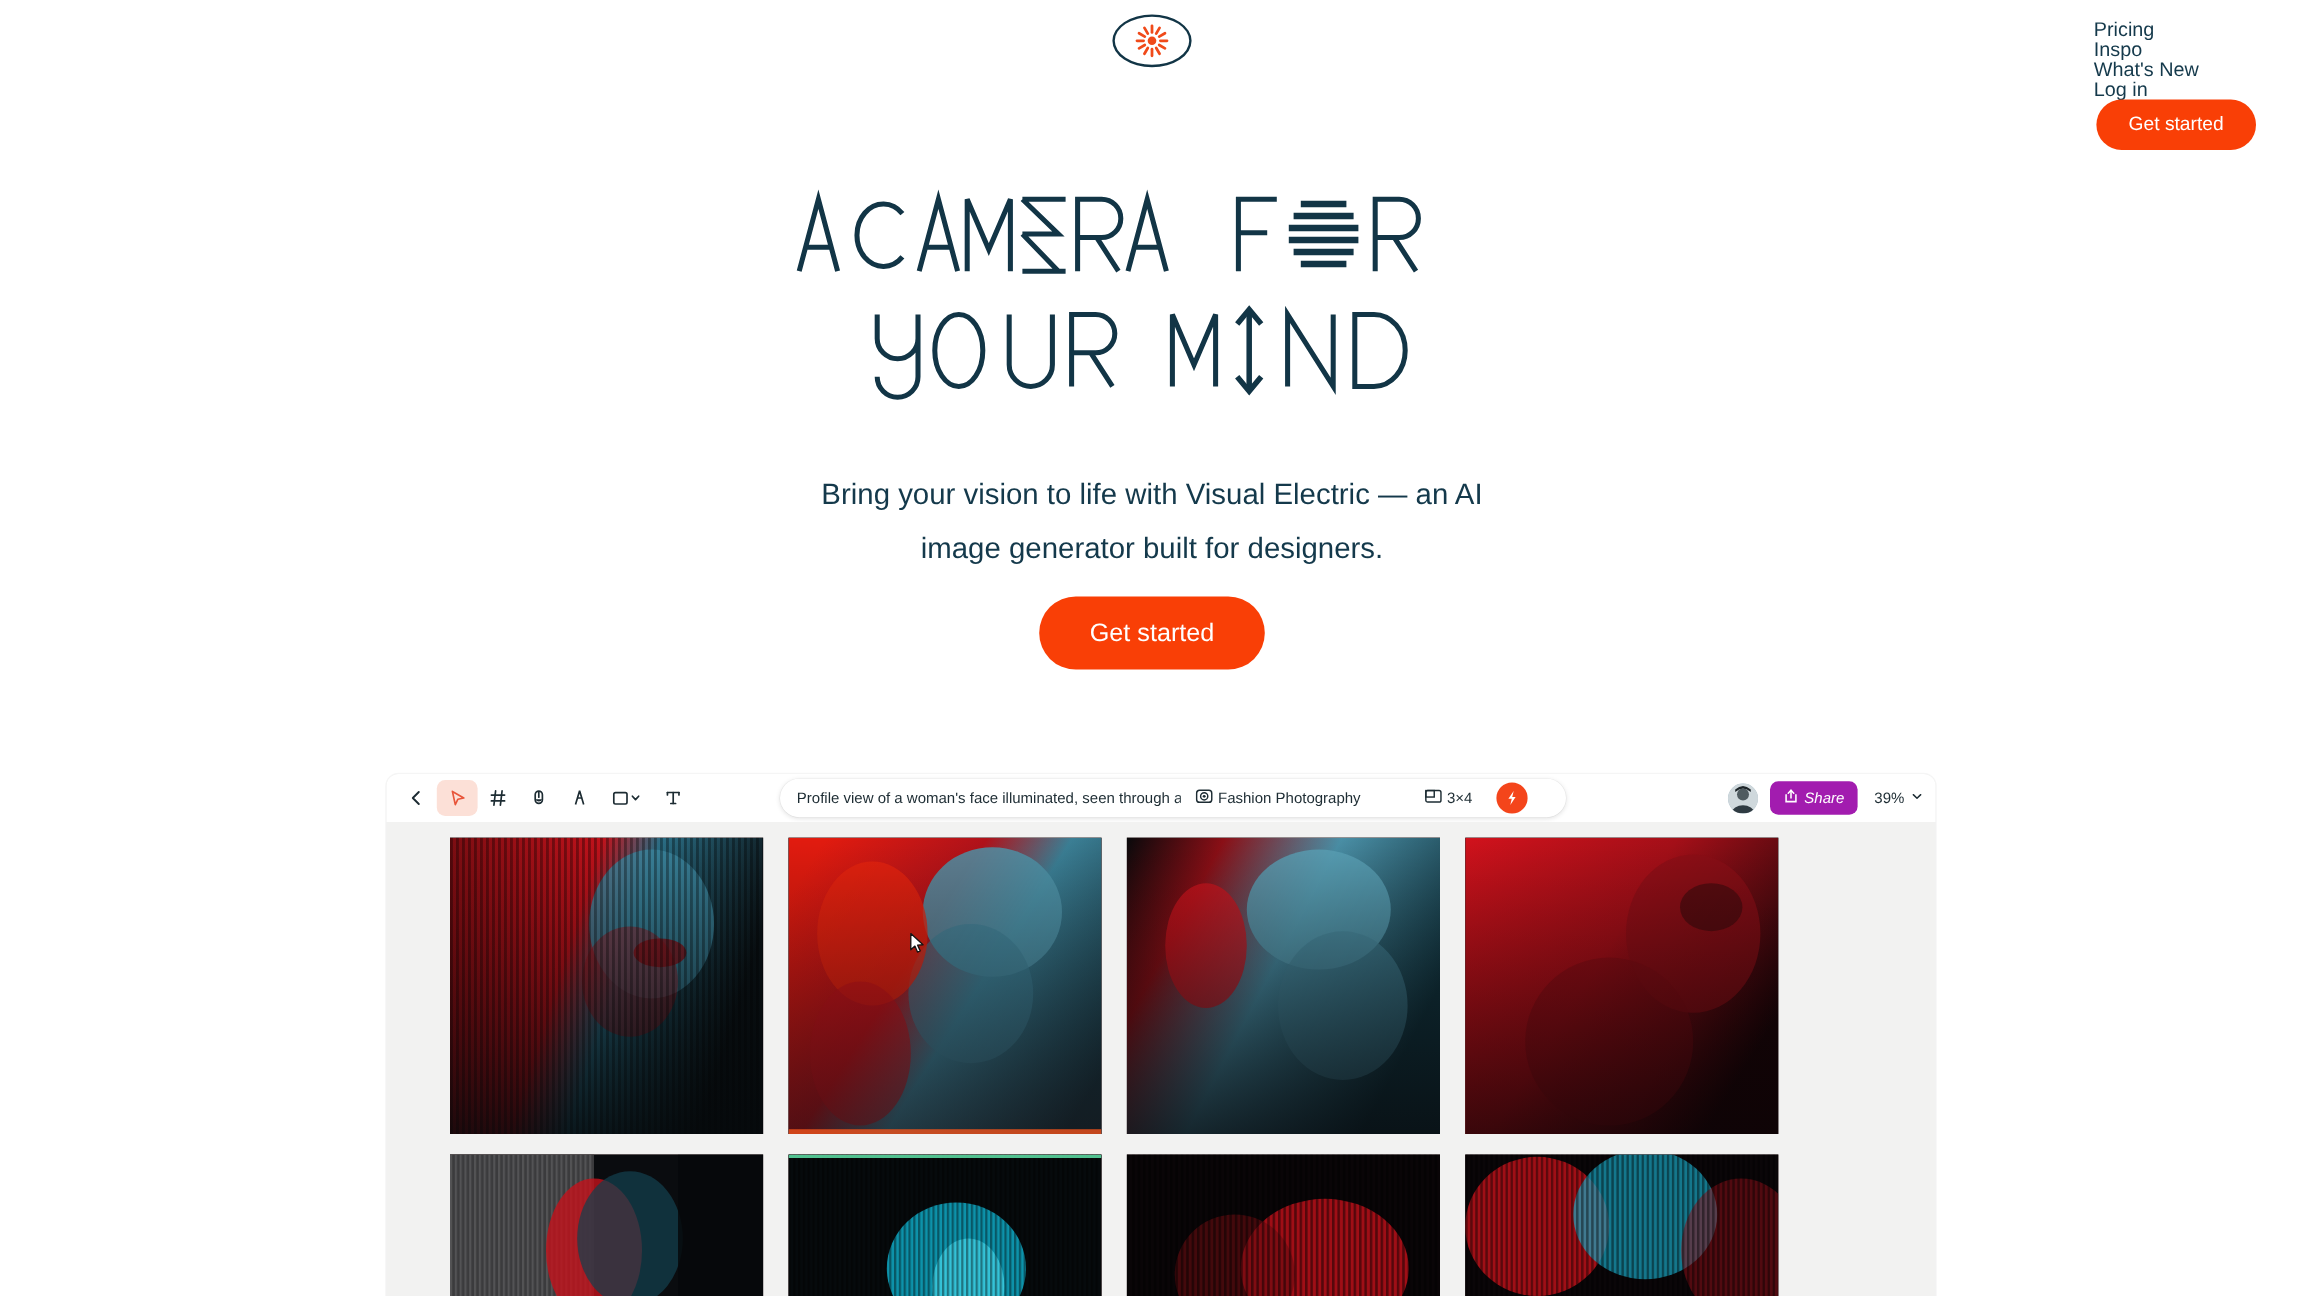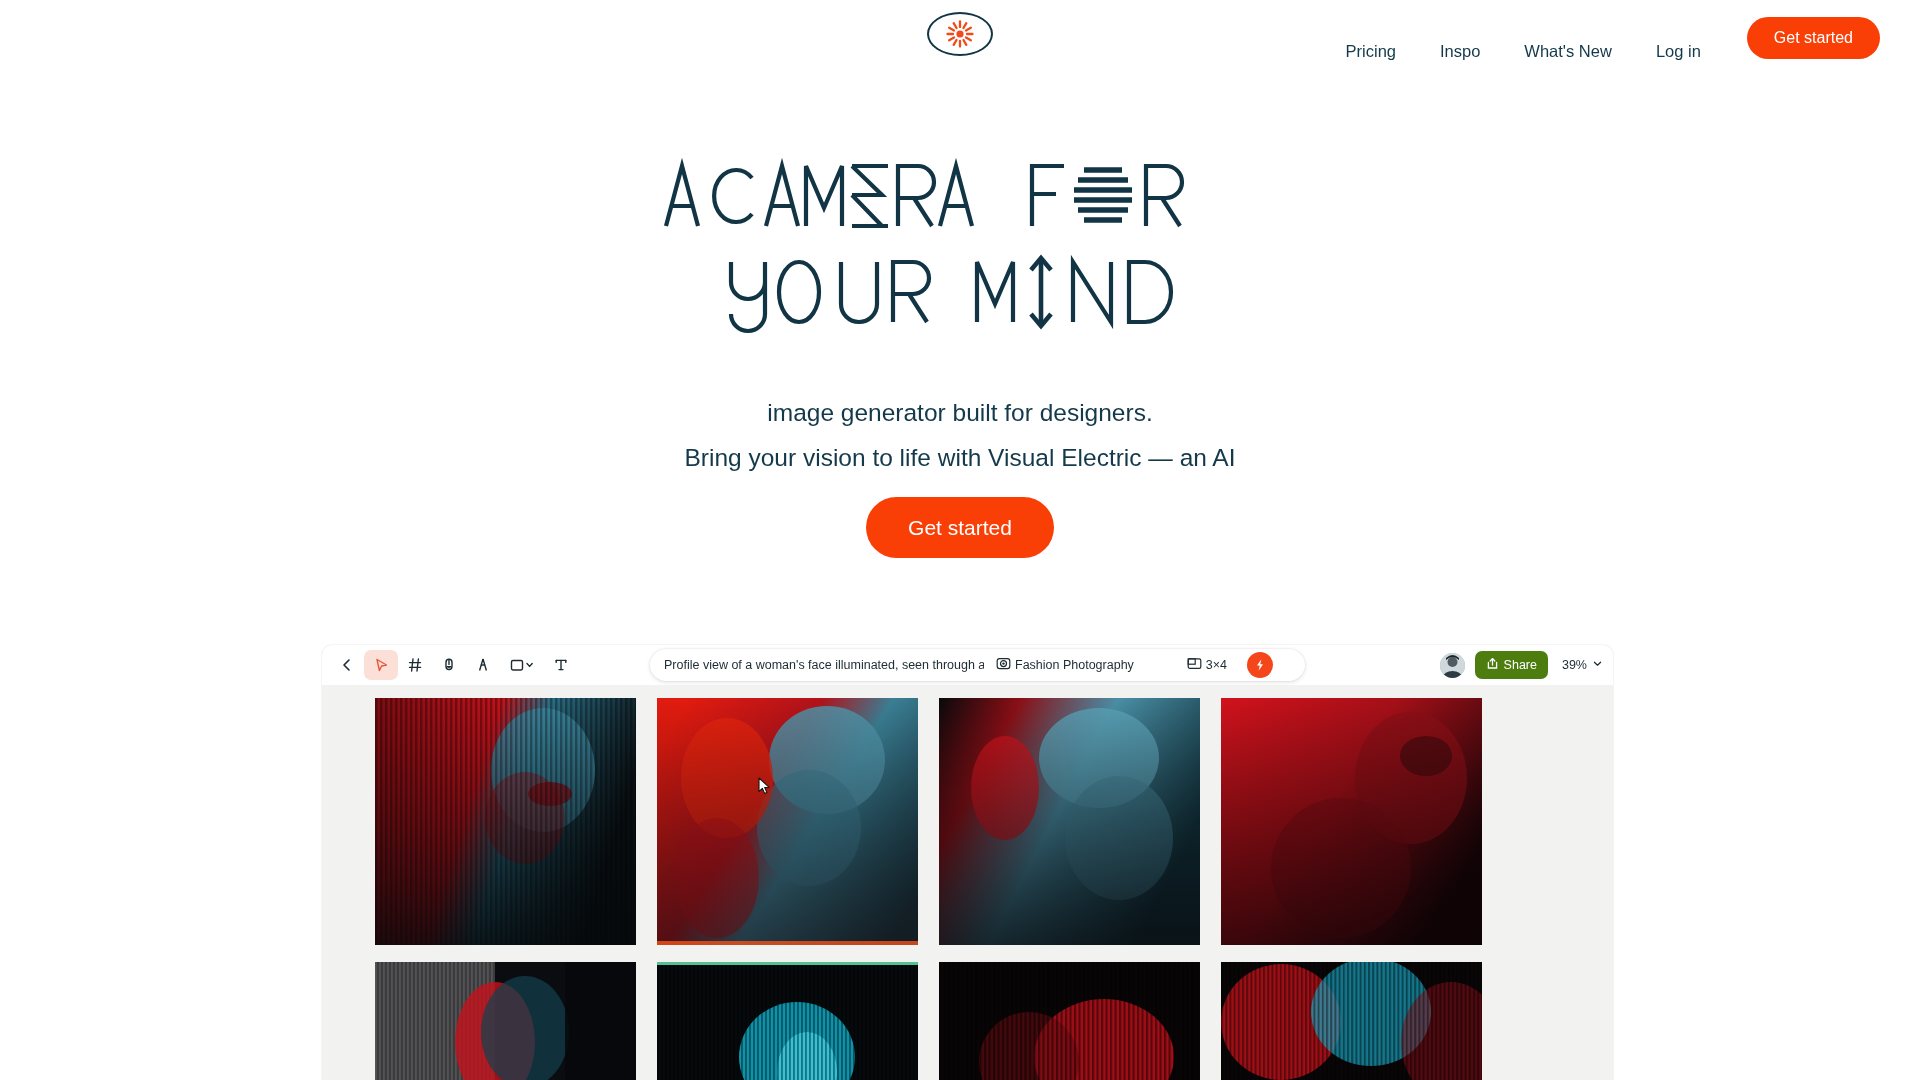--- a/index.html
+++ b/index.html
@@ -15,21 +15,21 @@
   .nav { position:absolute; top:0; left:0; width:1920px; height:80px; }
   .logo {
     position:absolute; left:927px; top:12px;
     width:66px; height:44px;
     border:2.5px solid #123546; border-radius:50%;
     display:flex; align-items:center; justify-content:center;
   }
   .logo svg { display:block; }
   .nav-links {
     position:absolute; right:40px; top:17px;
-    display:flex; align-items:flex-end; gap:0px;
+    display:flex; align-items:flex-start; gap:0px;flex-direction:column;
   }
   .nav-link {
     color:#14394b; font-size:16.5px; line-height:1;
     padding:0 22px; text-decoration:none; white-space:nowrap;
     cursor:pointer;
   }
   .nav-cta {
     margin-left:24px;
     background:#F93F06; color:#fff;
     font-size:16px; line-height:1;
@@ -125,24 +125,25 @@
     position:absolute; right:10px; top:0; height:40px;
     display:flex; align-items:center; gap:0px;
   }
   .avatar {
     width:25px; height:25px; border-radius:50%;
     overflow:hidden; background:#9fb6c4; margin-right:10px;
     flex:0 0 auto; position:relative;
   }
   .share-btn {
     display:flex; align-items:center; gap:5px;
-    background:#4d7c0f; color:#fff;
+    background:#a21caf; color:#fff;
     font-size:12.5px; border:none; border-radius:7px;
     padding:6px 11px; cursor:pointer;
     font-family:"Liberation Sans", sans-serif;
+    font-style:italic;
   }
   .zoom-ctl {
     display:flex; align-items:center; gap:5px;
     color:#1d2c33; font-size:12.5px;
     margin-left:14px; cursor:pointer;
   }
 
   
   .canvas {
     position:relative; width:100%; height:395px;
@@ -259,22 +260,22 @@
 
             <path d="M348 78 L348 18 L386 78 L386 18"></path>
 
             <path d="M404 18 L404 78 L420 78 A26 30 0 0 0 420 18 Z"></path>
           </g>
         </svg>
       </span>
     </div>
 
     <div class="subhead">
+      <span>Bring your vision to life with Visual Electric — an AI</span>
       <span>image generator built for designers.</span>
-      <span>Bring your vision to life with Visual Electric — an AI</span>
     </div>
 
     <div class="hero-cta-wrap">
       <button class="hero-cta">Get started</button>
     </div>
   </div>
 
   <div class="app">
 
     <div class="toolbar">

